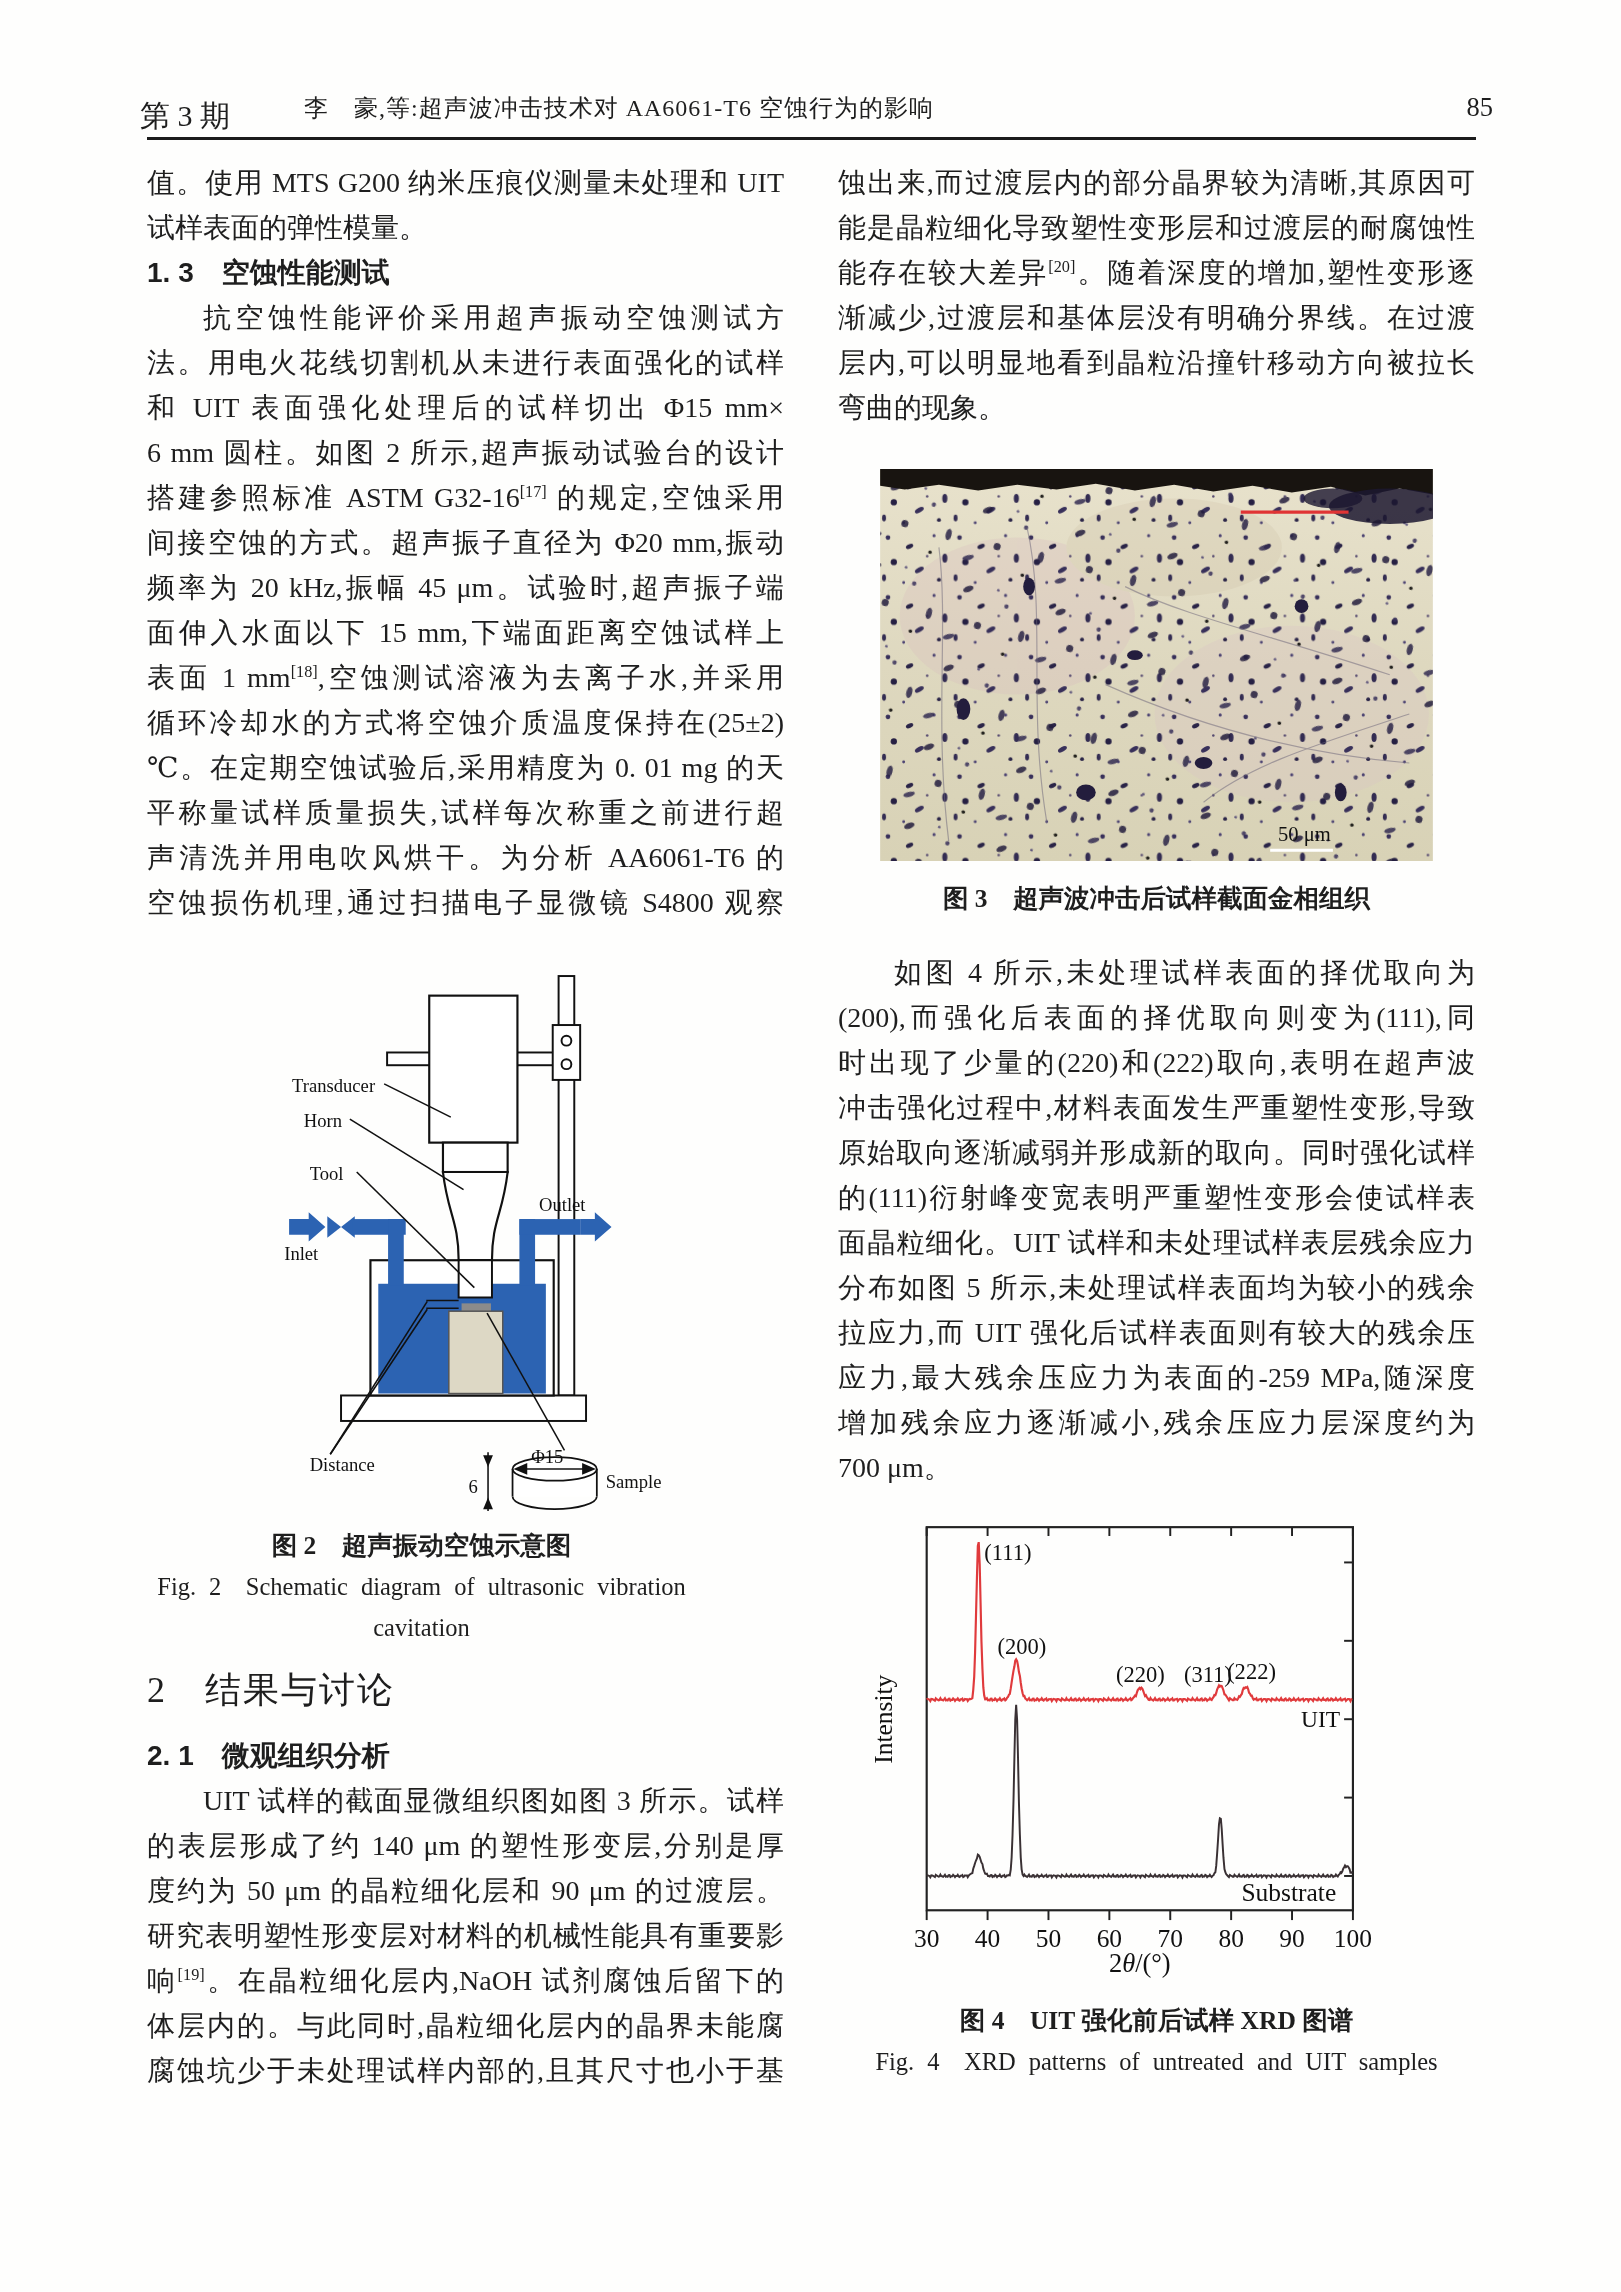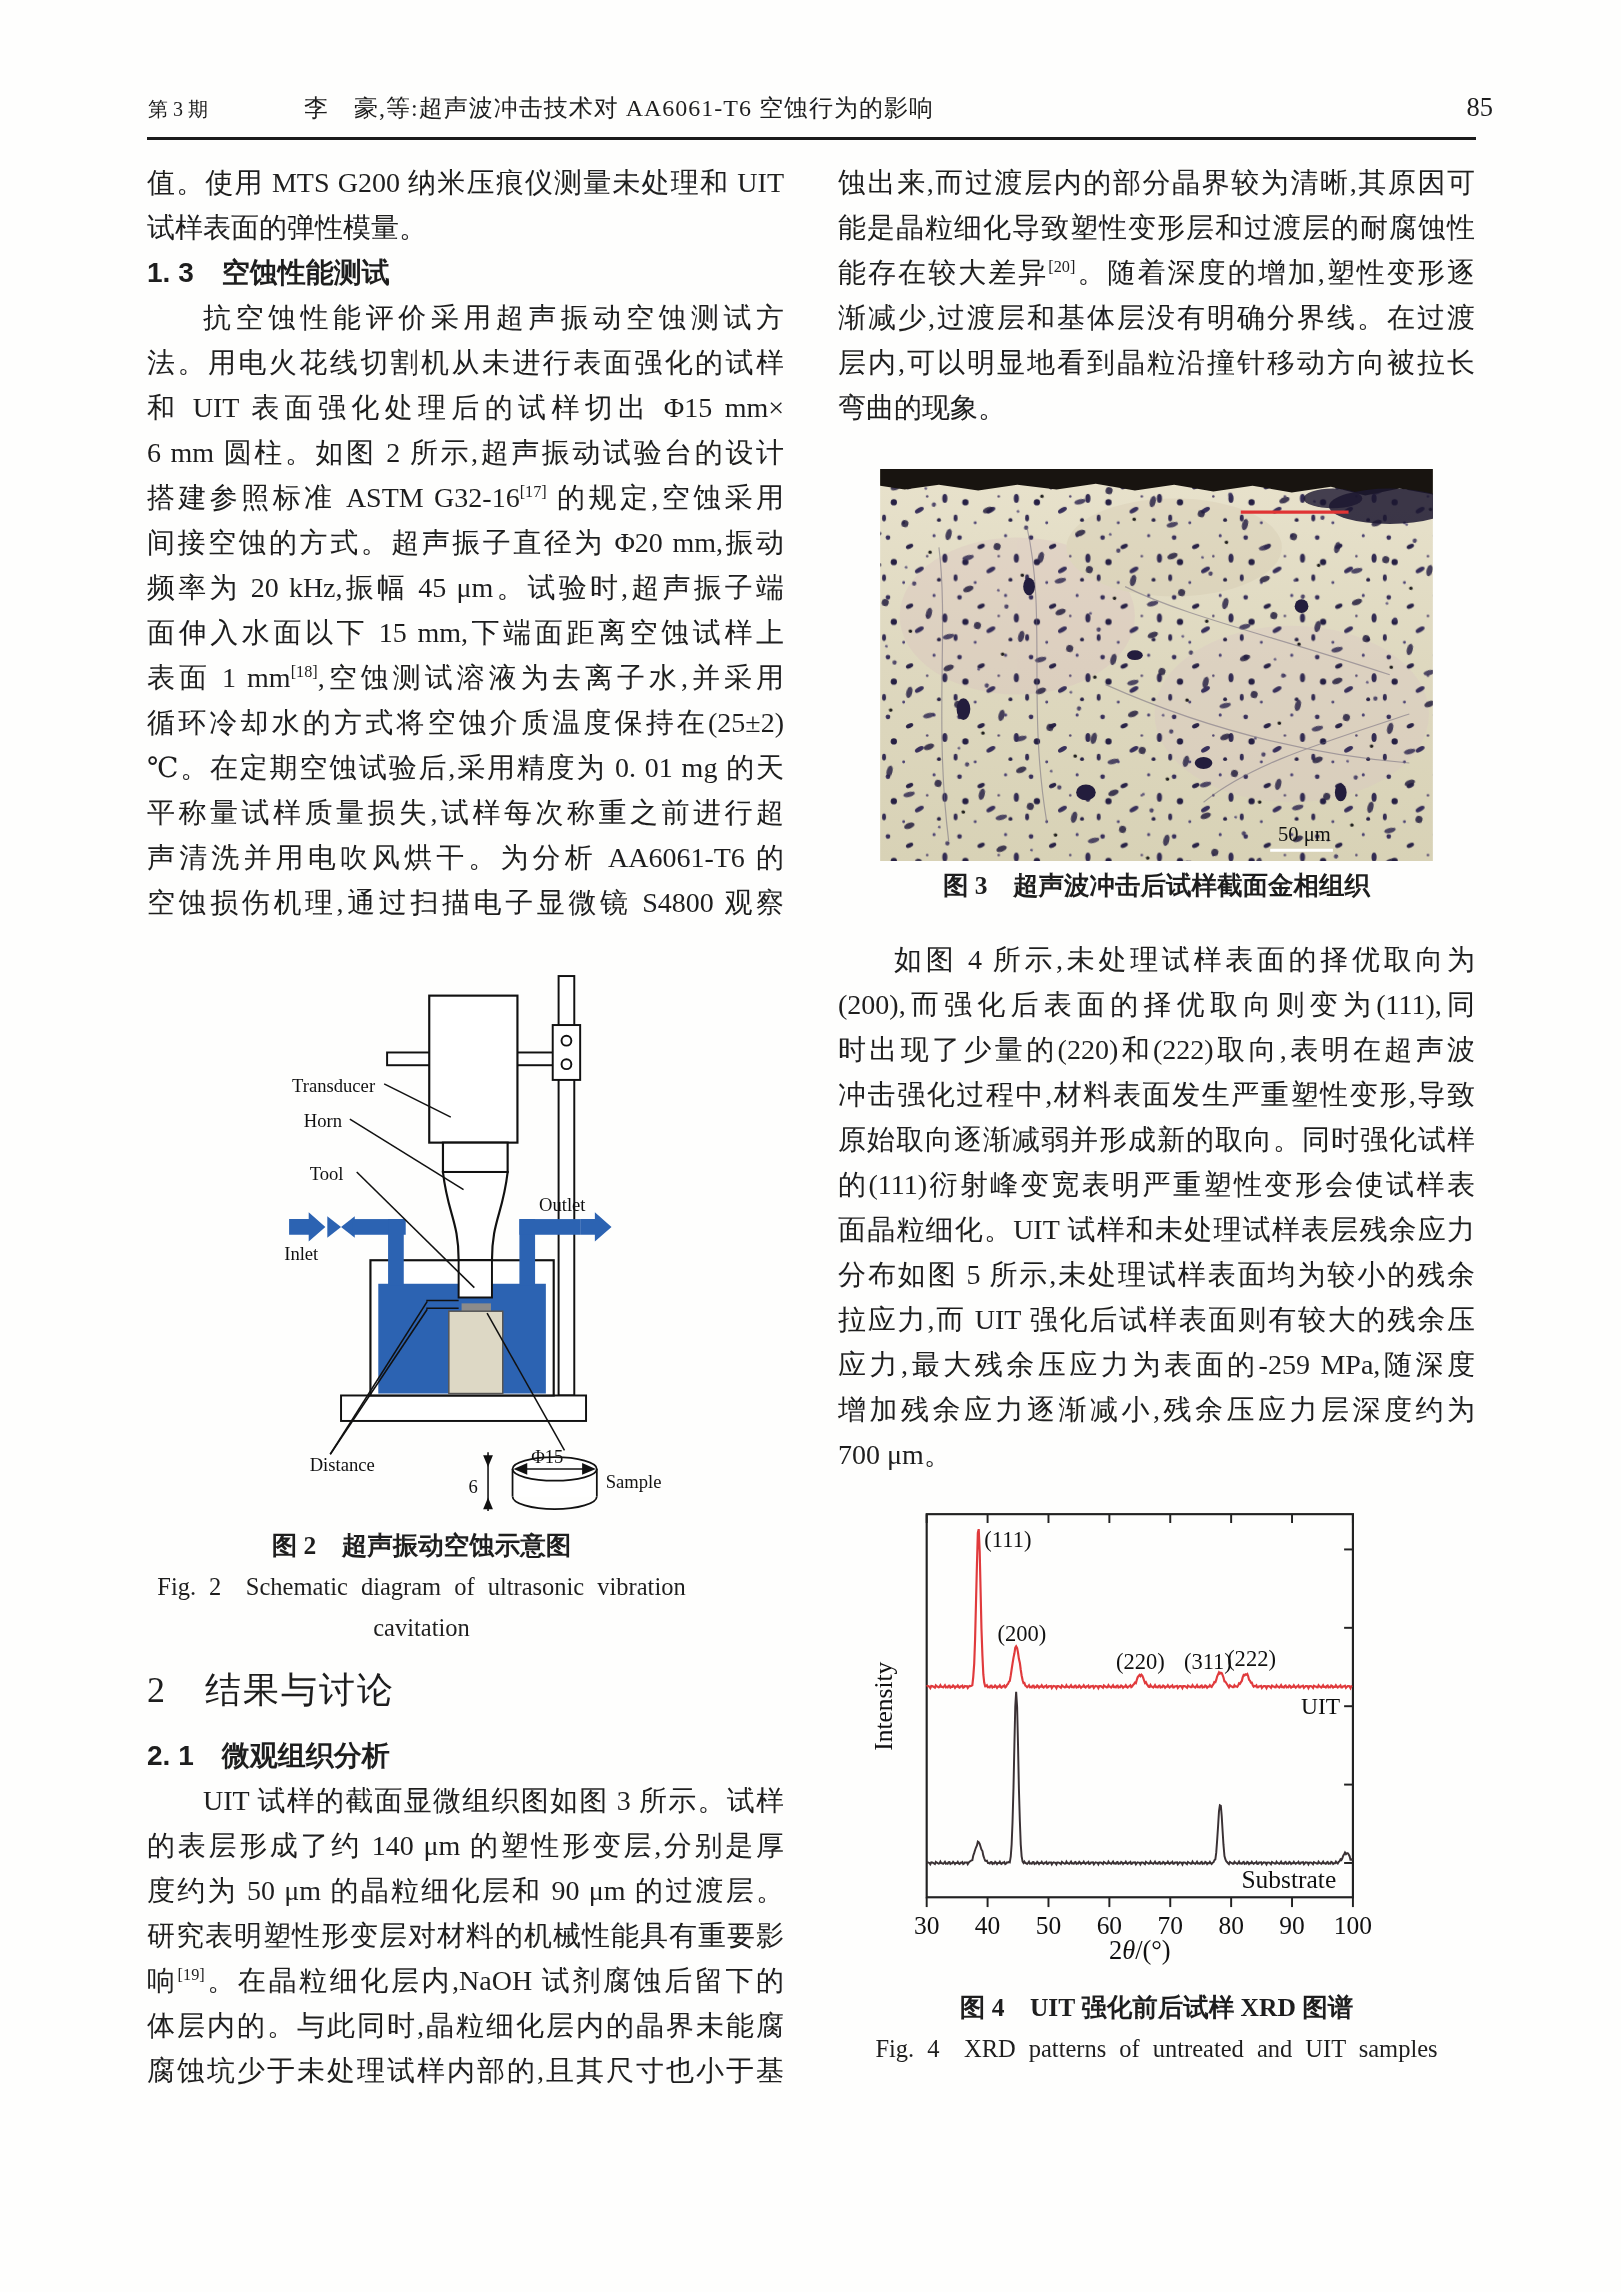--- a/index.html
+++ b/index.html
@@ -1,19 +1,19 @@
 <!DOCTYPE html>
 <html><head>
 <meta charset="utf-8">
 <style>
   html,body{margin:0;padding:0;background:#9a9a9a;}
   .page{position:relative;width:1621px;height:2293px;margin:0 auto;background:#fefefdff;
         font-family:"Liberation Serif","DejaVu Serif",serif;color:#1e1e1e;overflow:hidden;}
   
-  .hdr-issue{position:absolute;left:140px;top:96px;font-size:20px;margin-left:8px;}
+  .hdr-issue{position:absolute;left:140px;top:96px;font-size:30px;}
   .hdr-title{position:absolute;left:304px;top:92px;font-size:24px;letter-spacing:1px;}
   .hdr-page{position:absolute;right:128px;top:92px;font-size:26.5px;}
   .hdr-rule{position:absolute;left:147px;top:137px;width:1329px;height:2.9px;background:#1c1c1c;}
   
   .col{position:absolute;width:637px;}
   .col-left{left:147px;top:160px;}
   .col-right{left:838px;top:160px;}
   .line{height:45px;line-height:45px;font-size:28px;text-align:justify;text-align-last:justify;white-space:nowrap;}
   .line.pl{text-align-last:left;}
   .line.ind{text-indent:2em;}
@@ -230,21 +230,21 @@
           <path d="M0,0 H564 V26 L530,20 L495,27 L460,18 L420,24 L380,17 L340,23 L300,16 L260,22 L220,15 L180,21 L140,16 L100,22 L60,16 L25,21 L0,17 Z" fill="#181410"></path>
           <ellipse cx="520" cy="38" rx="62" ry="18" fill="#1c1730" opacity="0.85"></ellipse>
           <ellipse cx="462" cy="30" rx="30" ry="10" fill="#1c1730" opacity="0.8"></ellipse>
         </g>
         <line x1="368" y1="44" x2="478" y2="44" stroke="#e03434" stroke-width="3.2"></line>
         <g>
           <text x="406" y="380" font-size="21" fill="#ffffff">50 μm</text>
           <line x1="398" y1="389" x2="462" y2="389" stroke="#ffffff" stroke-width="3"></line>
         </g>
       </svg>
-      <div class="cap capzh" style="margin-top:4px">图 3　超声波冲击后试样截面金相组织</div>
+      <div class="cap capzh" style="margin-top:17px">图 3　超声波冲击后试样截面金相组织</div>
     </div>
 
     <div class="para" style="margin-top:31px">
         <div class="line ind">如图 4 所示,未处理试样表面的择优取向为</div>
         <div class="line">(200),而强化后表面的择优取向则变为(111),同</div>
         <div class="line">时出现了少量的(220)和(222)取向,表明在超声波</div>
         <div class="line">冲击强化过程中,材料表面发生严重塑性变形,导致</div>
         <div class="line">原始取向逐渐减弱并形成新的取向。同时强化试样</div>
         <div class="line">的(111)衍射峰变宽表明严重塑性变形会使试样表</div>
         <div class="line">面晶粒细化。UIT 试样和未处理试样表层残余应力</div>

